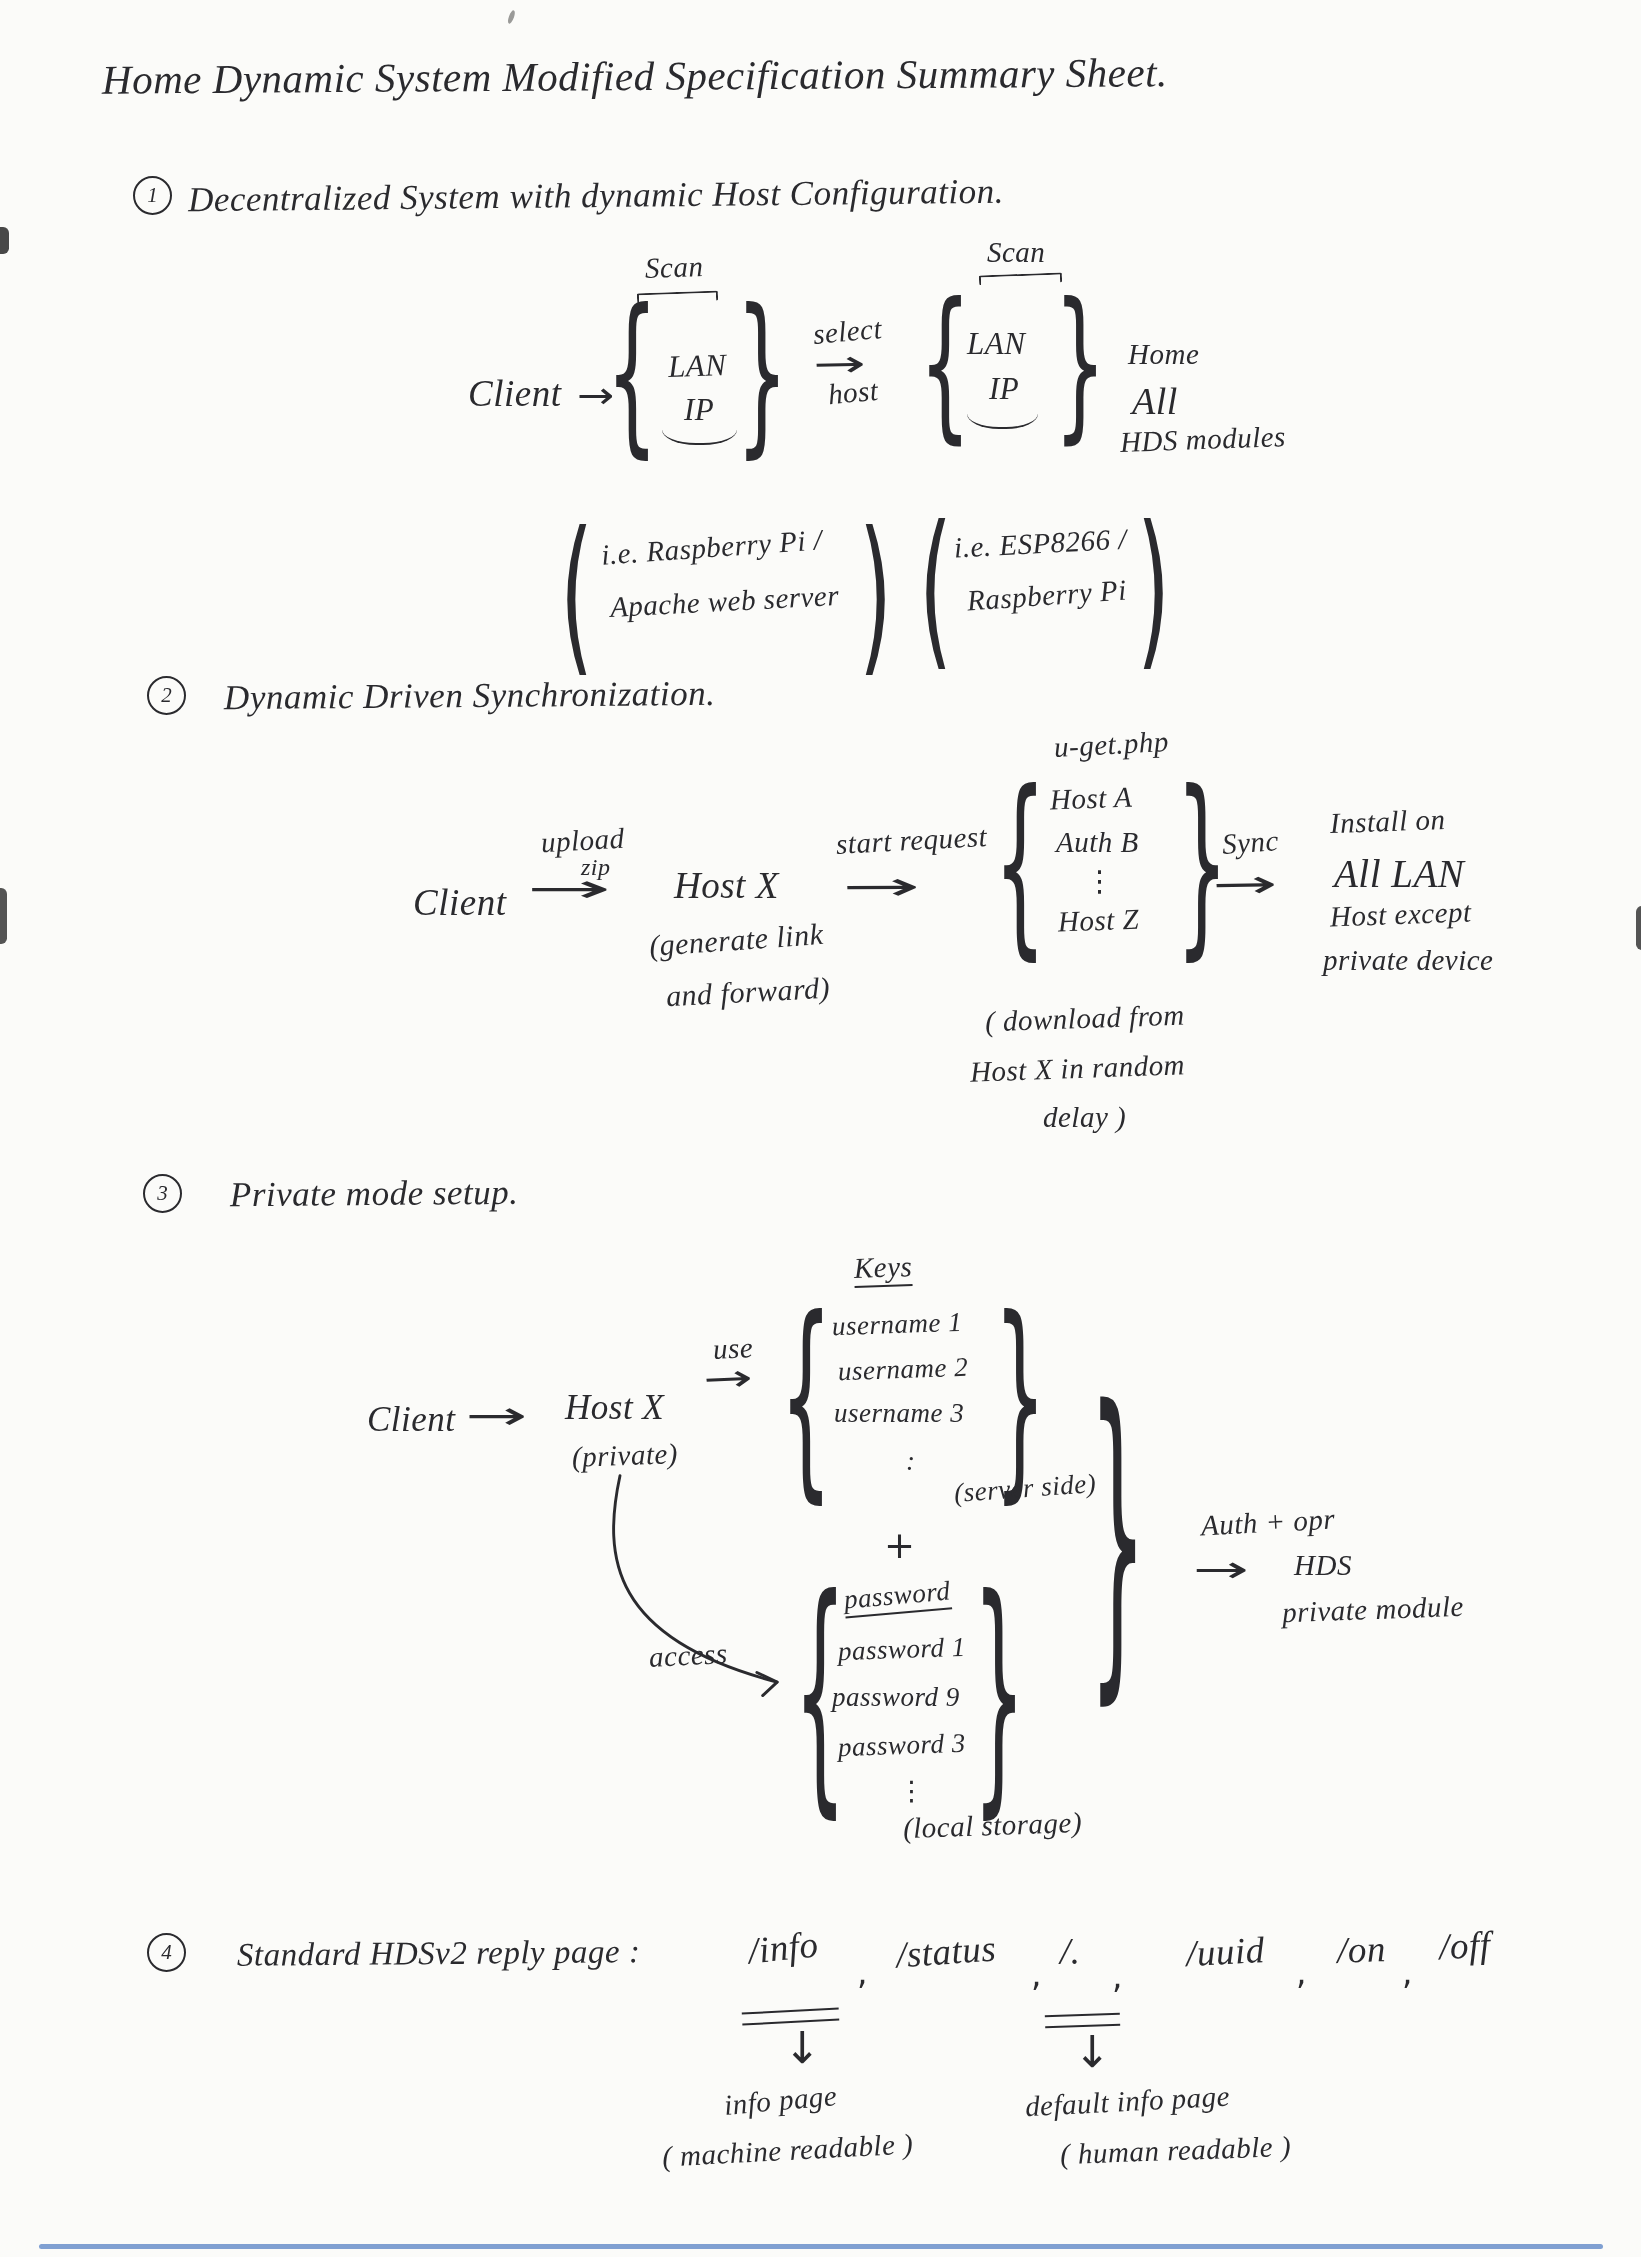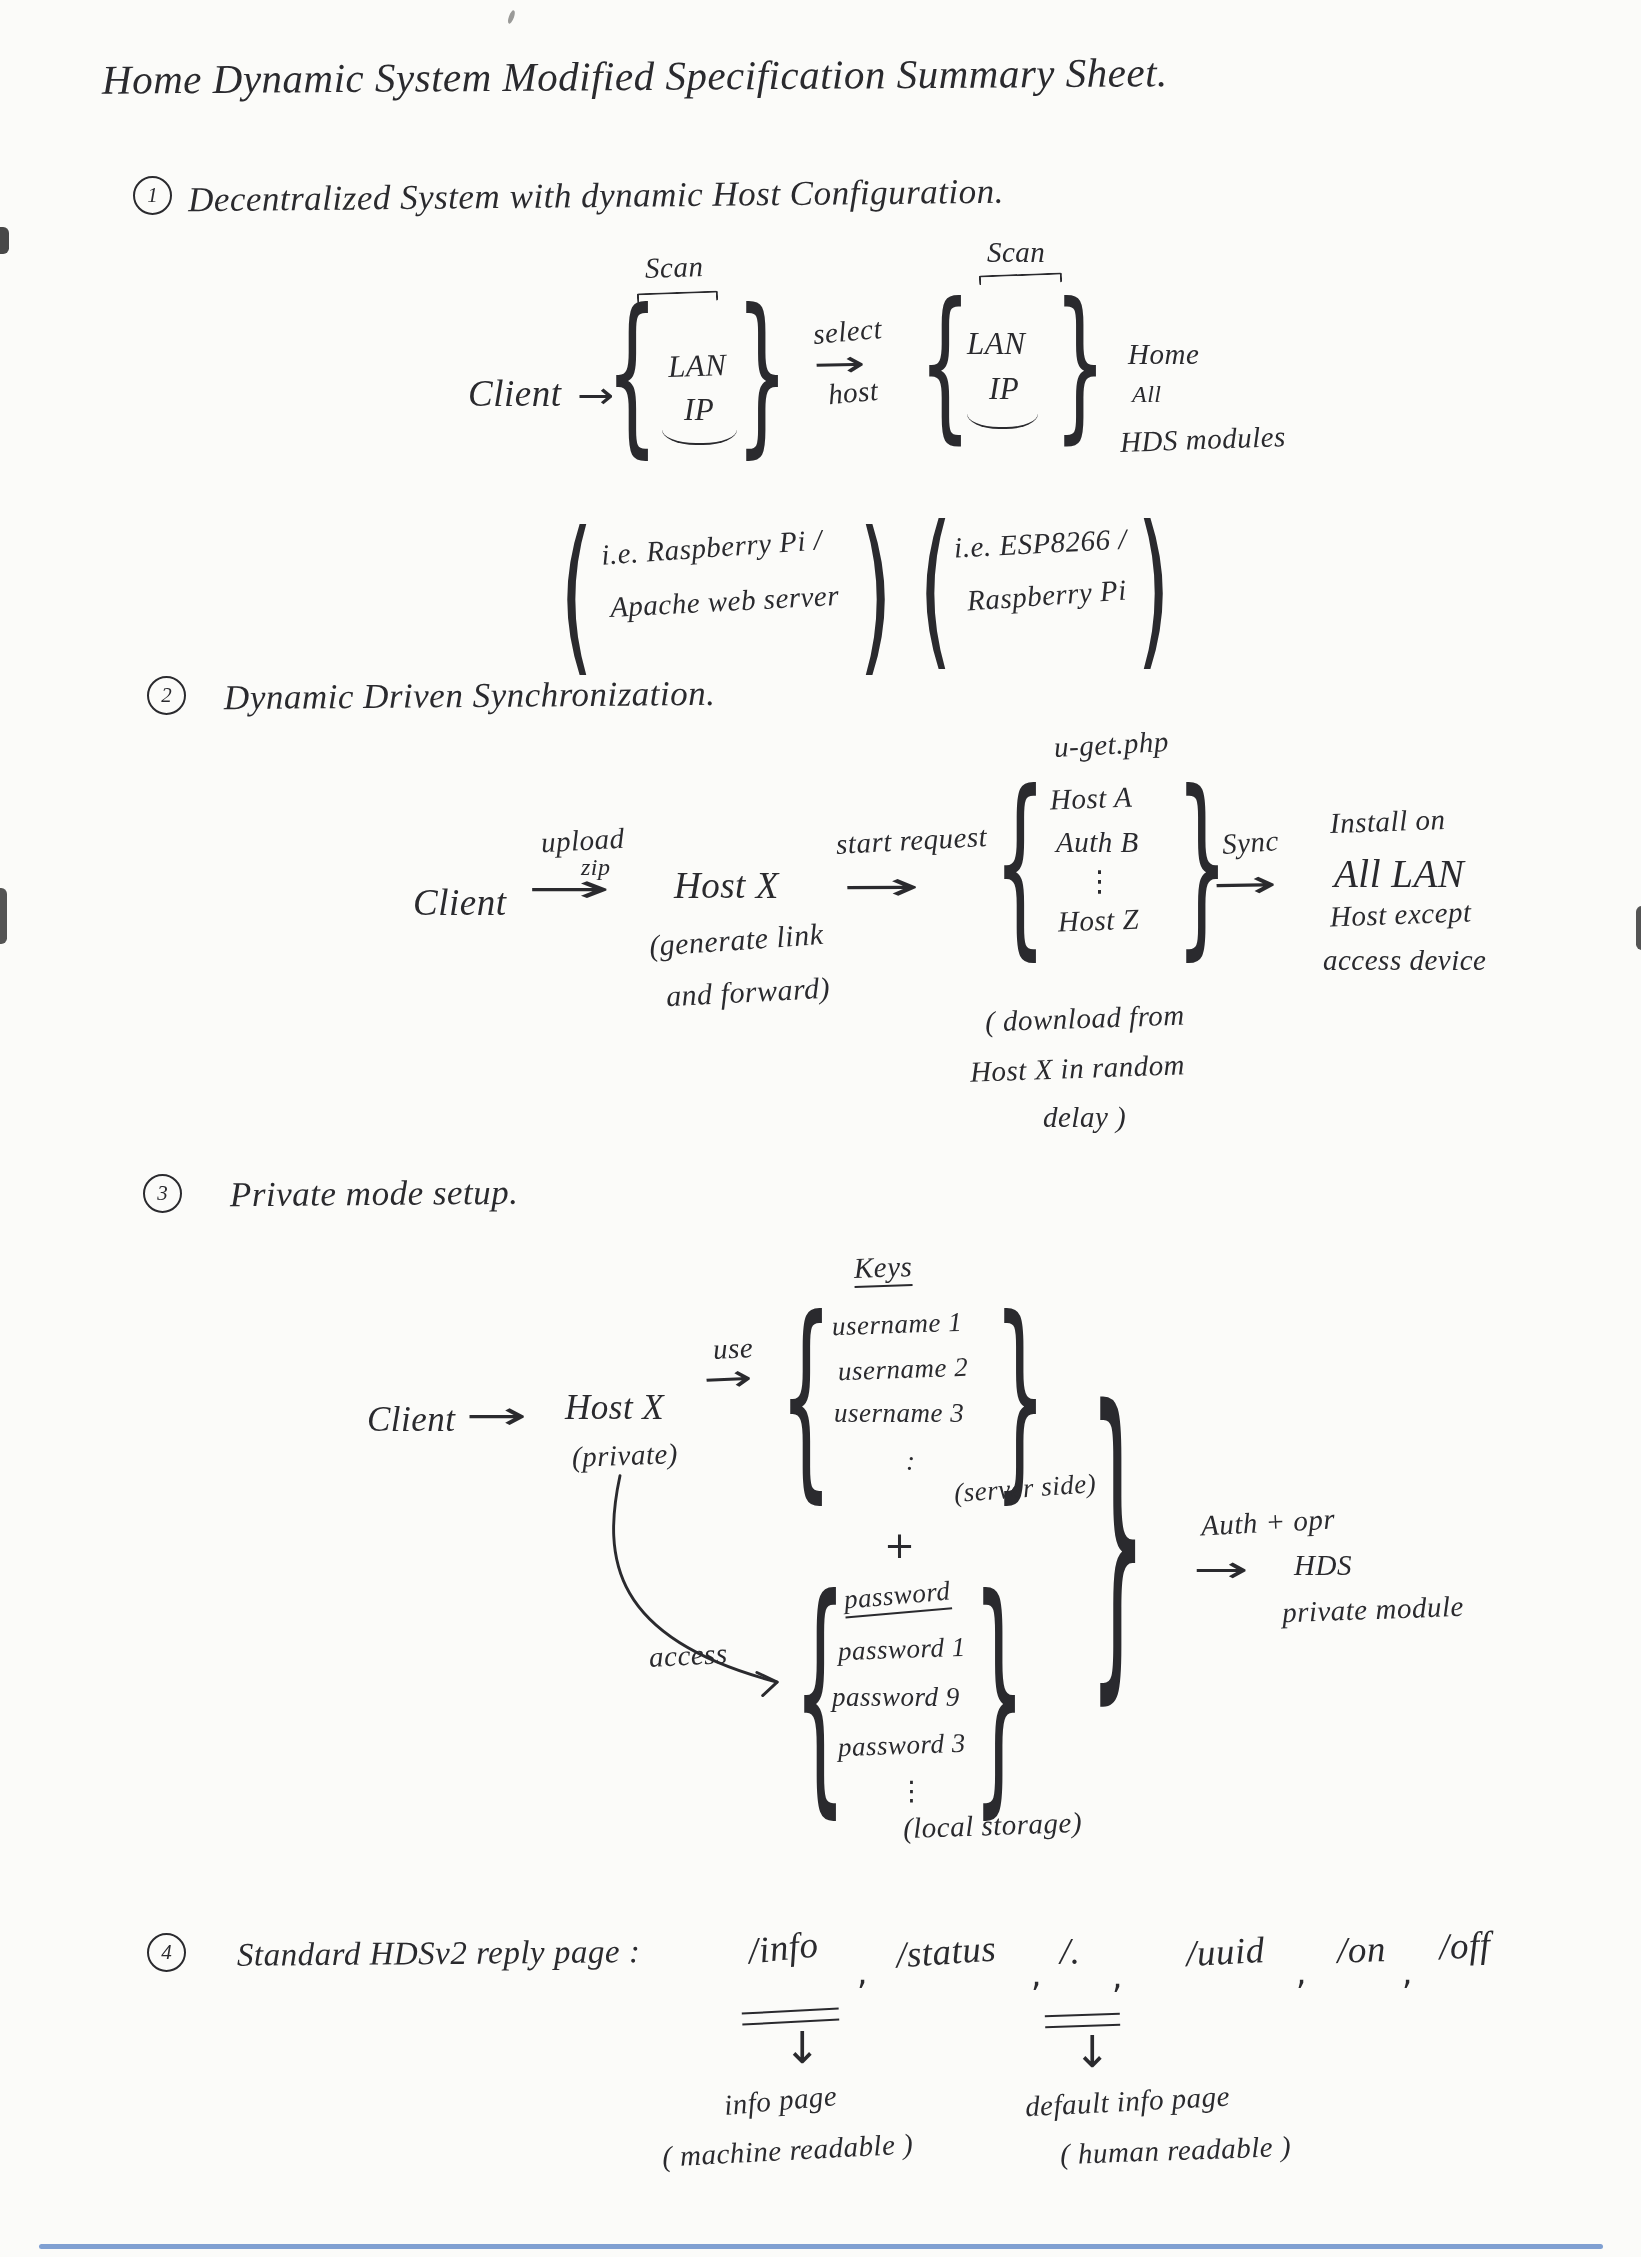--- a/index.html
+++ b/index.html
@@ -68,21 +68,21 @@
     <div class="hw" style="left:987px; top:238px; font-size:29px;">Scan</div>
     <div class="ncap" style="left:979px; top:274px; width:79px; transform:rotate(-2deg);"></div>
 
     <div class="glyph brace" style="left:919px; top:282px; font-size:164px; transform:scale(0.5,1.0);">{</div>
     <div class="hw" style="left:967px; top:328px; font-size:31px;">LAN</div>
     <div class="hw" style="left:989px; top:373px; font-size:31px;">IP</div>
     <div class="ucurve" style="left:967px; top:413px; width:71px;"></div>
     <div class="glyph brace" style="left:1054px; top:282px; font-size:164px; transform:scale(0.5,1.0);">}</div>
 
     <div class="hw" style="left:1128px; top:340px; font-size:29px;">Home</div>
-    <div class="hw" style="left:1132px; top:382px; font-size:24px;">All</div>
+    <div class="hw" style="left:1132px; top:382px; font-size:38px;">All</div>
     <div class="hw" style="left:1120px; top:425px; font-size:29px; transform:rotate(-2deg);">HDS modules</div>
 
     <div class="glyph paren" style="left:560px; top:510px; font-size:154px; transform:scale(0.55,1.1);">(</div>
     <div class="hw" style="left:601px; top:533px; font-size:29px; transform:rotate(-4deg);">i.e. Raspberry Pi /</div>
     <div class="hw" style="left:610px; top:587px; font-size:29px; transform:rotate(-3deg);">Apache web server</div>
     <div class="glyph paren" style="left:859px; top:510px; font-size:154px; transform:scale(0.55,1.1);">)</div>
 
     <div class="glyph paren" style="left:919px; top:504px; font-size:154px; transform:scale(0.55,1.1);">(</div>
     <div class="hw" style="left:954px; top:529px; font-size:29px; transform:rotate(-3deg);">i.e. ESP8266 /</div>
     <div class="hw" style="left:967px; top:581px; font-size:29px; transform:rotate(-4deg);">Raspberry Pi</div>
@@ -113,21 +113,21 @@
 
     <div class="hw" style="left:836px; top:826px; font-size:29px; transform:rotate(-3deg);">start request</div>
     <div class="glyph arrow" style="left:842px; top:867px; font-size:39px; transform:scaleX(2.4) rotate(-1deg);">→</div>
 
     <div class="hw" style="left:1222px; top:828px; font-size:29px; transform:rotate(-4deg);">Sync</div>
     <div class="glyph arrow" style="left:1212px; top:865px; font-size:39px; transform:scaleX(2.0) rotate(-2deg);">→</div>
 
     <div class="hw" style="left:1330px; top:807px; font-size:29px; transform:rotate(-2deg);">Install on</div>
     <div class="hw" style="left:1334px; top:854px; font-size:39px;">All LAN</div>
     <div class="hw" style="left:1330px; top:900px; font-size:29px; transform:rotate(-2deg);">Host except</div>
-    <div class="hw" style="left:1323px; top:946px; font-size:29px;">access device</div>
+    <div class="hw" style="left:1323px; top:946px; font-size:29px;">private device</div>
 
     <div class="hw" style="left:985px; top:1004px; font-size:29px; transform:rotate(-2deg);">( download from</div>
     <div class="hw" style="left:970px; top:1054px; font-size:29px; transform:rotate(-2deg);">Host X in random</div>
     <div class="hw" style="left:1043px; top:1103px; font-size:29px;">delay )</div>
   </div>
 
   <div>
     <div class="circle-num" style="left:143px; top:1174px;">3</div>
     <div class="hw" style="left:230px; top:1176px; font-size:35px; transform:rotate(-0.5deg);">Private mode setup.</div>
 

